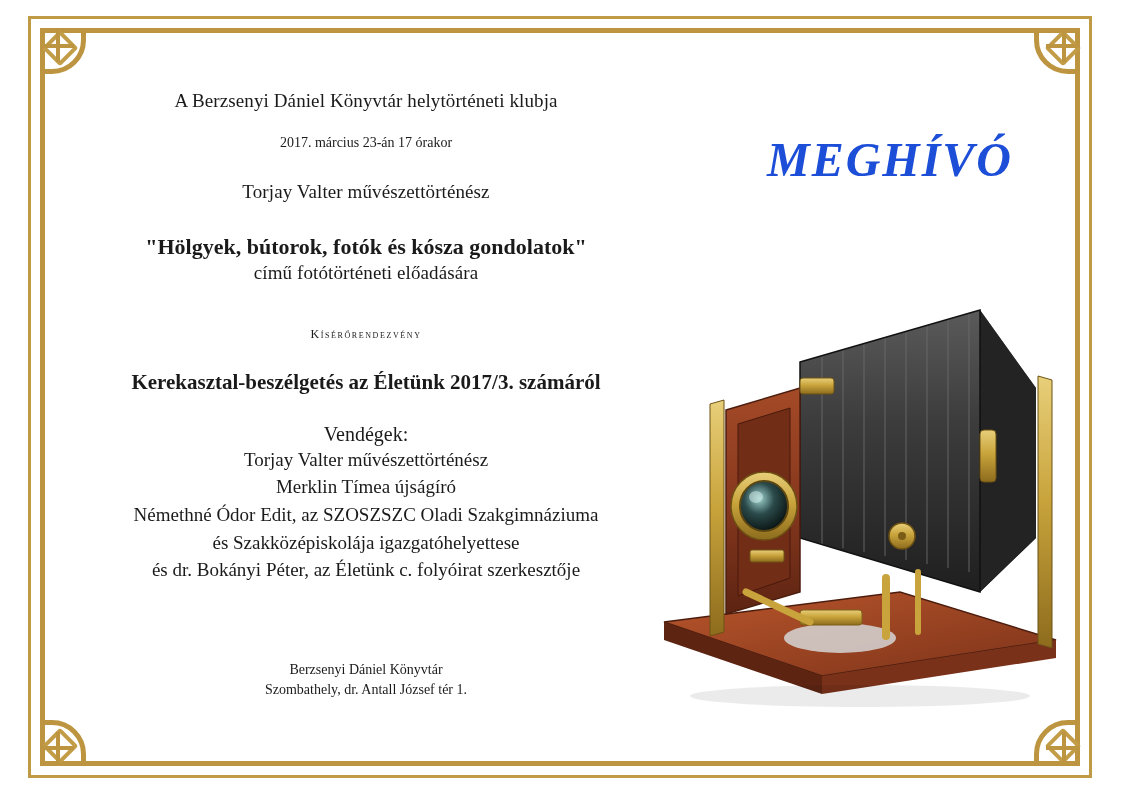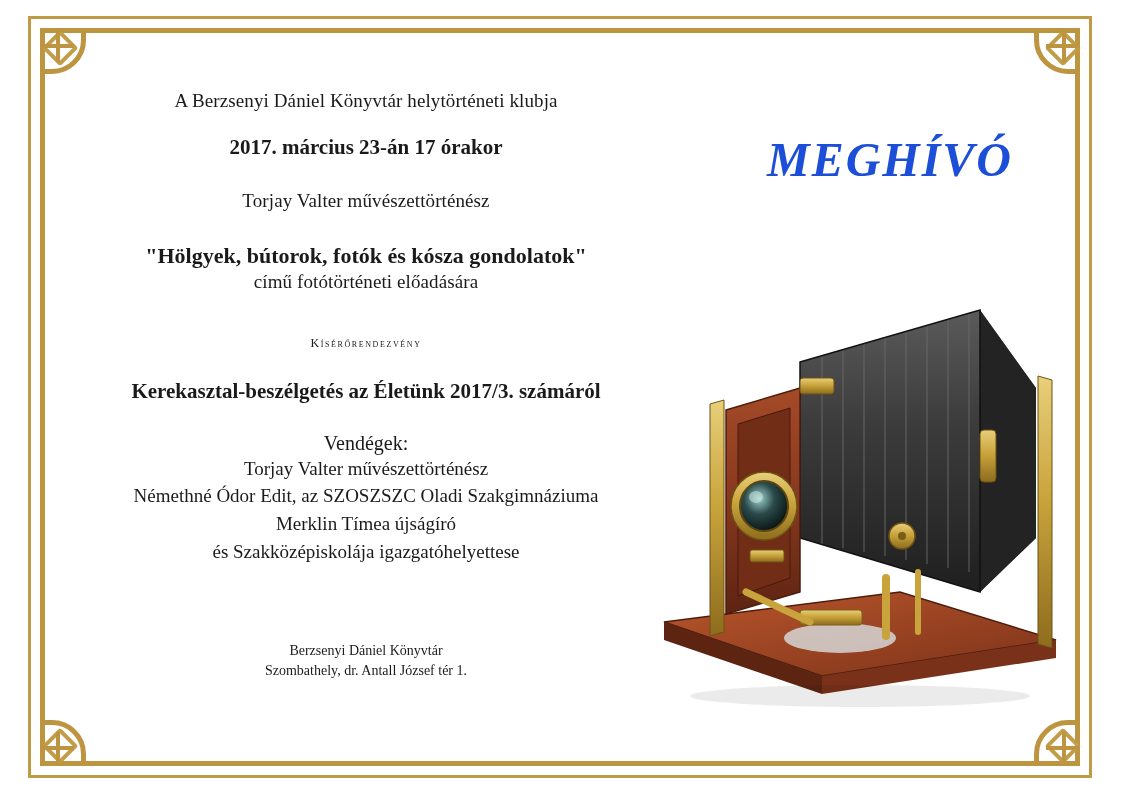--- a/index.html
+++ b/index.html
@@ -81,22 +81,22 @@
   }
   .line {
     font-size: 19px;
     line-height: 1.42;
     letter-spacing: .1px;
   }
   .gap-sm { height: 12px; }
   .gap-md { height: 20px; }
   .gap-lg { height: 28px; }
   .big-bold {
-    font-size: 21px;
-    font-weight: bold;
+    font-size: 14px;
+    font-weight: normal;
   }
   .quote-title {
     font-size: 22px;
     font-weight: bold;
   }
   .smallcaps {
     font-size: 12px;
     font-variant: small-caps;
     letter-spacing: 1.6px;
   }
@@ -188,27 +188,30 @@
     <div class="gap-lg"></div>
     <div class="roundtable">Kerekasztal-beszélgetés az Életünk 2017/3. számáról</div>
 
     <div class="gap-lg"></div>
     <div class="guests-head">Vendégek:</div>
 
     <div class="guest">
       <span class="b">Torjay Valter</span><span> művészettörténész</span>
     </div>
     <div class="guest">
+      <span class="b">Merklin Tímea</span><span> újságíró</span>
+    </div>
+    <div class="guest">
       <span class="b">Némethné Ódor Edit</span><span>, az SZOSZSZC Oladi Szakgimnáziuma</span>
     </div>
     <div class="guest">
-      <span class="b">Merklin Tímea</span><span> újságíró</span>
-    </div>
-    <div class="guest">
       <span>és Szakközépiskolája igazgatóhelyettese</span>
+    </div>
+    <div class="guest">
+      <span class="b">és dr. Bokányi Péter</span><span>, az Életünk c. folyóirat szerkesztője</span>
     </div>
 
     <div class="gap-lg"></div>
     <div class="gap-lg"></div>
     <div class="gap-md"></div>
     <div class="venue">Berzsenyi Dániel Könyvtár</div>
     <div class="venue">Szombathely, dr. Antall József tér 1.</div>
   </div>
 
   <div class="camera">

